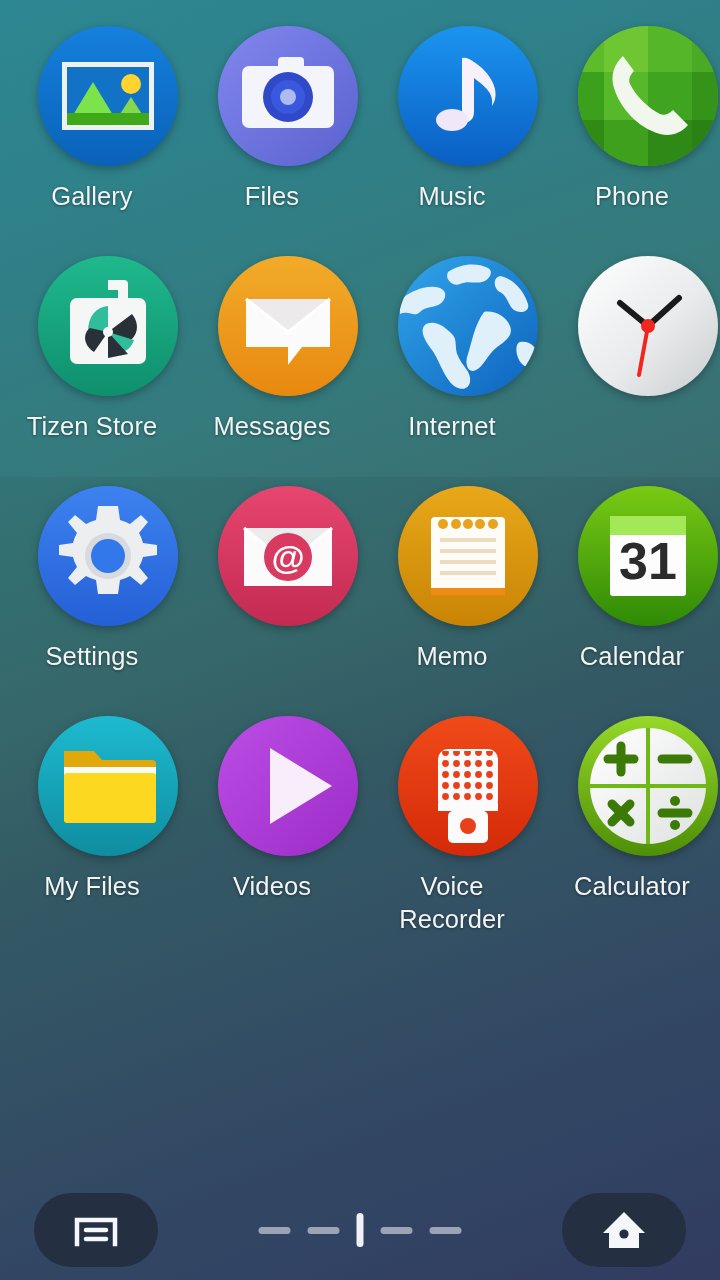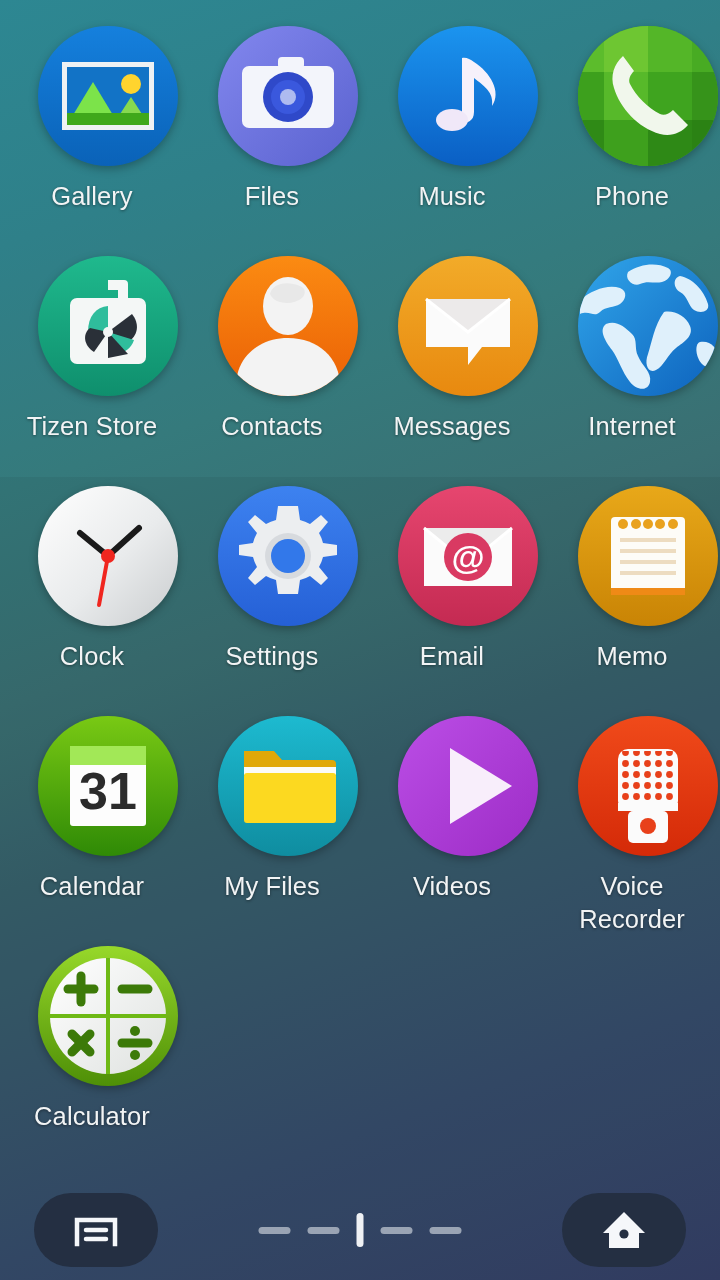--- a/index.html
+++ b/index.html
@@ -201,42 +201,20 @@
         <path d="M72 78 L96 60 C104 70 102 82 92 88 Z" fill="#2a3038"></path>
         <path d="M72 78 L98 86 C94 98 82 102 74 96 Z" fill="#2fbd9c"></path>
         <path d="M72 78 L58 98 C48 92 46 80 54 74 Z" fill="#2a3038"></path>
         <path d="M72 78 L92 100 L72 104 Z" fill="#2a3038"></path>
         <circle cx="72" cy="78" r="5" fill="#f4f7f6"></circle>
       </svg>
     </div>
     <div class="app-label">Tizen Store</div>
   </div>
 
-  <div class="app-cell">
-    <div class="icon-wrap">
-      <svg viewBox="0 0 144 144">
-        <defs>
-          <linearGradient id="gCt" x1="0" y1="0" x2="0" y2="1">
-            <stop offset="0" stop-color="#fb8b12"></stop>
-              <stop offset="1" stop-color="#ea5f05"></stop>
-            </linearGradient>
-          <clipPath id="cCt">
-              <circle cx="72" cy="72" r="70"></circle>
-            </clipPath>
-        </defs>
-        <circle cx="72" cy="72" r="70" fill="url(#gCt)"></circle>
-        <g clip-path="url(#cCt)">
-          <ellipse cx="72" cy="52" rx="25" ry="29" fill="#f3f3f3"></ellipse>
-          <path d="M54 40 C58 50 76 52 86 44 C90 40 90 34 84 32 C70 26 56 30 54 40 Z" fill="#e8e8e8"></path>
-          <path d="M20 132 C20 104 42 84 72 84 C102 84 124 104 124 132 L124 150 L20 150 Z" fill="#f3f3f3"></path>
-        </g>
-      </svg>
-    </div>
-    <div class="app-label">Contacts</div>
-  </div>
 
   <div class="app-cell">
     <div class="icon-wrap">
       <svg viewBox="0 0 144 144">
         <defs>
             <linearGradient id="gMs" x1="0" y1="0" x2="0" y2="1">
           <stop offset="0" stop-color="#f2ab29"></stop>
               <stop offset="1" stop-color="#e8890f"></stop>
             </linearGradient>
           </defs>
@@ -287,21 +265,20 @@
           <stop offset="1" stop-color="#c9ccce"></stop>
             </linearGradient>
           </defs>
         <circle cx="72" cy="72" r="70" fill="url(#gCl)"></circle>
         <line x1="72" y1="72" x2="44" y2="49" stroke="#1a1a1a" stroke-width="6" stroke-linecap="round"></line>
         <line x1="72" y1="72" x2="103" y2="44" stroke="#1a1a1a" stroke-width="6" stroke-linecap="round"></line>
         <line x1="72" y1="72" x2="63" y2="121" stroke="#f0261f" stroke-width="4" stroke-linecap="round"></line>
         <circle cx="72" cy="72" r="7" fill="#f0261f"></circle>
       </svg>
     </div>
-    <div class="app-label">Clock</div>
   </div>
 
   <div class="app-cell">
     <div class="icon-wrap">
       <svg viewBox="0 0 144 144">
         <defs>
             <linearGradient id="gSt" x1="0" y1="0" x2="0" y2="1">
           <stop offset="0" stop-color="#3d82f0"></stop>
               <stop offset="1" stop-color="#2560d6"></stop>
             </linearGradient>
@@ -330,21 +307,20 @@
             </linearGradient>
           </defs>
         <circle cx="72" cy="72" r="70" fill="url(#gEm)"></circle>
         <rect x="28" y="44" width="88" height="58" fill="#fbfbfb"></rect>
         <path d="M28 44 L72 80 L116 44 Z" fill="#ececec"></path>
         <path d="M28 44 L72 80 L116 44" fill="none" stroke="#ffffff" stroke-width="3"></path>
         <circle cx="72" cy="73" r="24" fill="#d93a62"></circle>
         <text x="72" y="85" font-family="'Liberation Sans',sans-serif" font-size="34" font-weight="bold" fill="#ffffff" text-anchor="middle">@</text>
       </svg>
     </div>
-    <div class="app-label">Email</div>
   </div>
 
   <div class="app-cell">
     <div class="icon-wrap">
       <svg viewBox="0 0 144 144">
         <defs>
             <linearGradient id="gMm" x1="0" y1="0" x2="0" y2="1">
           <stop offset="0" stop-color="#e8a819"></stop>
               <stop offset="1" stop-color="#c98405"></stop>
             </linearGradient>

